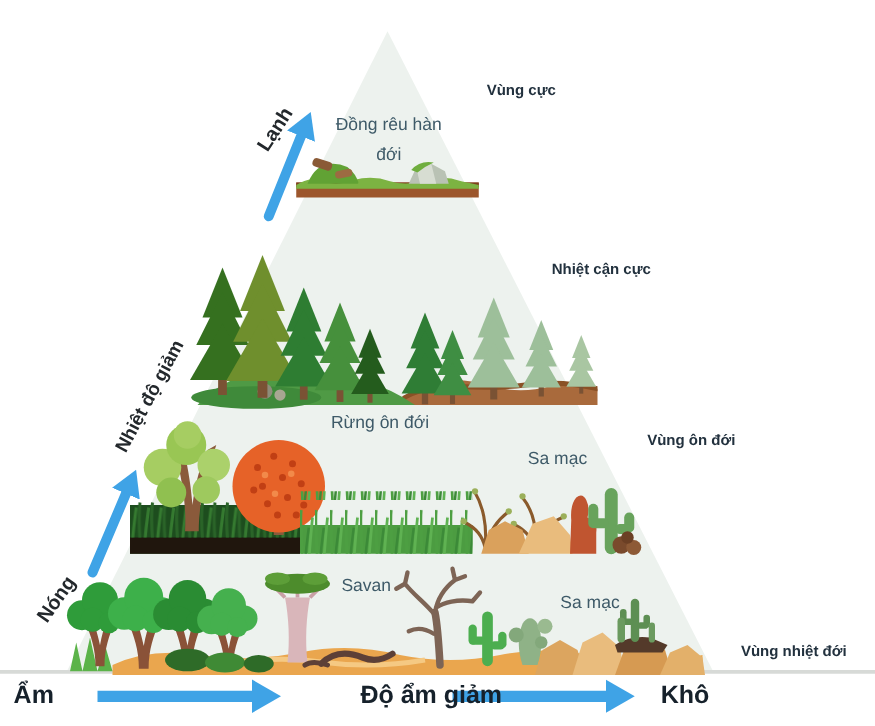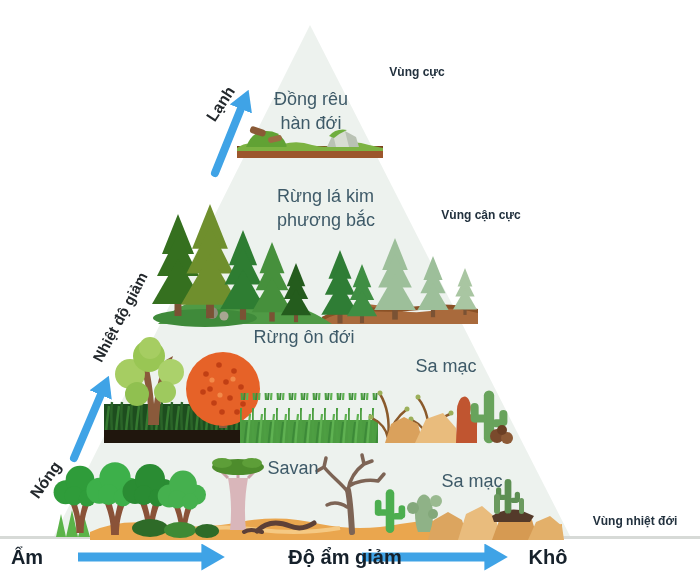--- a/index.html
+++ b/index.html
@@ -1,20 +1,20 @@
 <!DOCTYPE html>
 <html><head>
 <meta charset="utf-8">
 <style>
   * { margin:0; padding:0; box-sizing:border-box; }
   html,body { width:700px; height:581px; background:#ffffff; font-family:"Liberation Sans",sans-serif; overflow:hidden; }
   .stage { position:absolute; left:0; top:0; width:700px; height:581px; }
   svg.art { position:absolute; left:0; top:0; }
   .lbl { position:absolute; transform:translate(-50%,-50%); white-space:nowrap; }
-  .biome { font-size:18px; color:#3e5a68; text-align:center; }
+  .biome { font-size:14px; color:#3e5a68; text-align:center; }
   .biome.wrap { white-space:normal; line-height:24px; }
   .anchor-tl { transform:none; text-align:left; }
   .zone { font-size:12px; font-weight:bold; color:#22313e; }
   .axis { font-size:20px; font-weight:bold; color:#16212b; }
   .rot { font-weight:bold; color:#23282c; }
   .rot-cold  { font-size:16px; transform:translate(-50%,-50%) rotate(-57deg); }
   .rot-temp  { font-size:15px; transform:translate(-50%,-50%) rotate(-62deg); }
   .rot-hot   { font-size:16px; transform:translate(-50%,-50%) rotate(-55deg); }
 </style>
 </head>
@@ -185,28 +185,28 @@
       <path d="M492,540 L500,518 L516,510 L532,520 L538,540 Z" fill="#d69a52"></path>
       <path d="M528,540 L536,522 L550,516 L562,526 L564,540 Z" fill="#e3b06a"></path>
       <path d="M492,516 Q504,508 520,510 L534,516 L530,522 L494,522 Z" fill="#543a2a"></path>
       <use href="#cactus" transform="translate(508,512) scale(0.75)" fill="#5d8f53"></use>
       <rect x="494" y="494" width="6" height="20" rx="3" fill="#6b9a5f"></rect>
       <rect x="519" y="498" width="5" height="16" rx="2.5" fill="#6b9a5f"></rect>
     </g>
   </svg>
 
   <div class="lbl biome wrap" style="left:311px; top:111px; width:100px;">Đồng rêu hàn đới</div>
-  <div class="lbl biome wrap anchor-tl" style="left:277px; top:184px; width:98px; text-align:left;">Rừng lá kim phương bắc</div>
   <div class="lbl biome" style="left:304px; top:337px;">Rừng ôn đới</div>
   <div class="lbl biome" style="left:446px; top:366px;">Sa mạc</div>
   <div class="lbl biome" style="left:293px; top:468px;">Savan</div>
   <div class="lbl biome" style="left:472px; top:481px;">Sa mạc</div>
 
   <div class="lbl zone" style="left:417px; top:72px;">Vùng cực</div>
-  <div class="lbl zone" style="left:481px; top:215px;">Vùng cận cực</div>
+  <div class="lbl zone" style="left:481px; top:215px;">Nhiệt cận cực</div>
+  <div class="lbl zone" style="left:553px; top:352px;">Vùng ôn đới</div>
   <div class="lbl zone" style="left:635px; top:493px;margin-top:28px;">Vùng nhiệt đới</div>
 
   <div class="lbl rot rot-cold" style="left:221px; top:104px;">Lạnh</div>
   <div class="lbl rot rot-temp" style="left:120px; top:317px;">Nhiệt độ giảm</div>
   <div class="lbl rot rot-hot" style="left:46px; top:480px;">Nóng</div>
 
   <div class="lbl axis" style="left:27px; top:557px;text-align:center;">Ẩm</div>
   <div class="lbl axis" style="left:297px; top:557px;margin-left:48px;">Độ ẩm giảm</div>
   <div class="lbl axis" style="left:548px; top:557px;">Khô</div>
 

